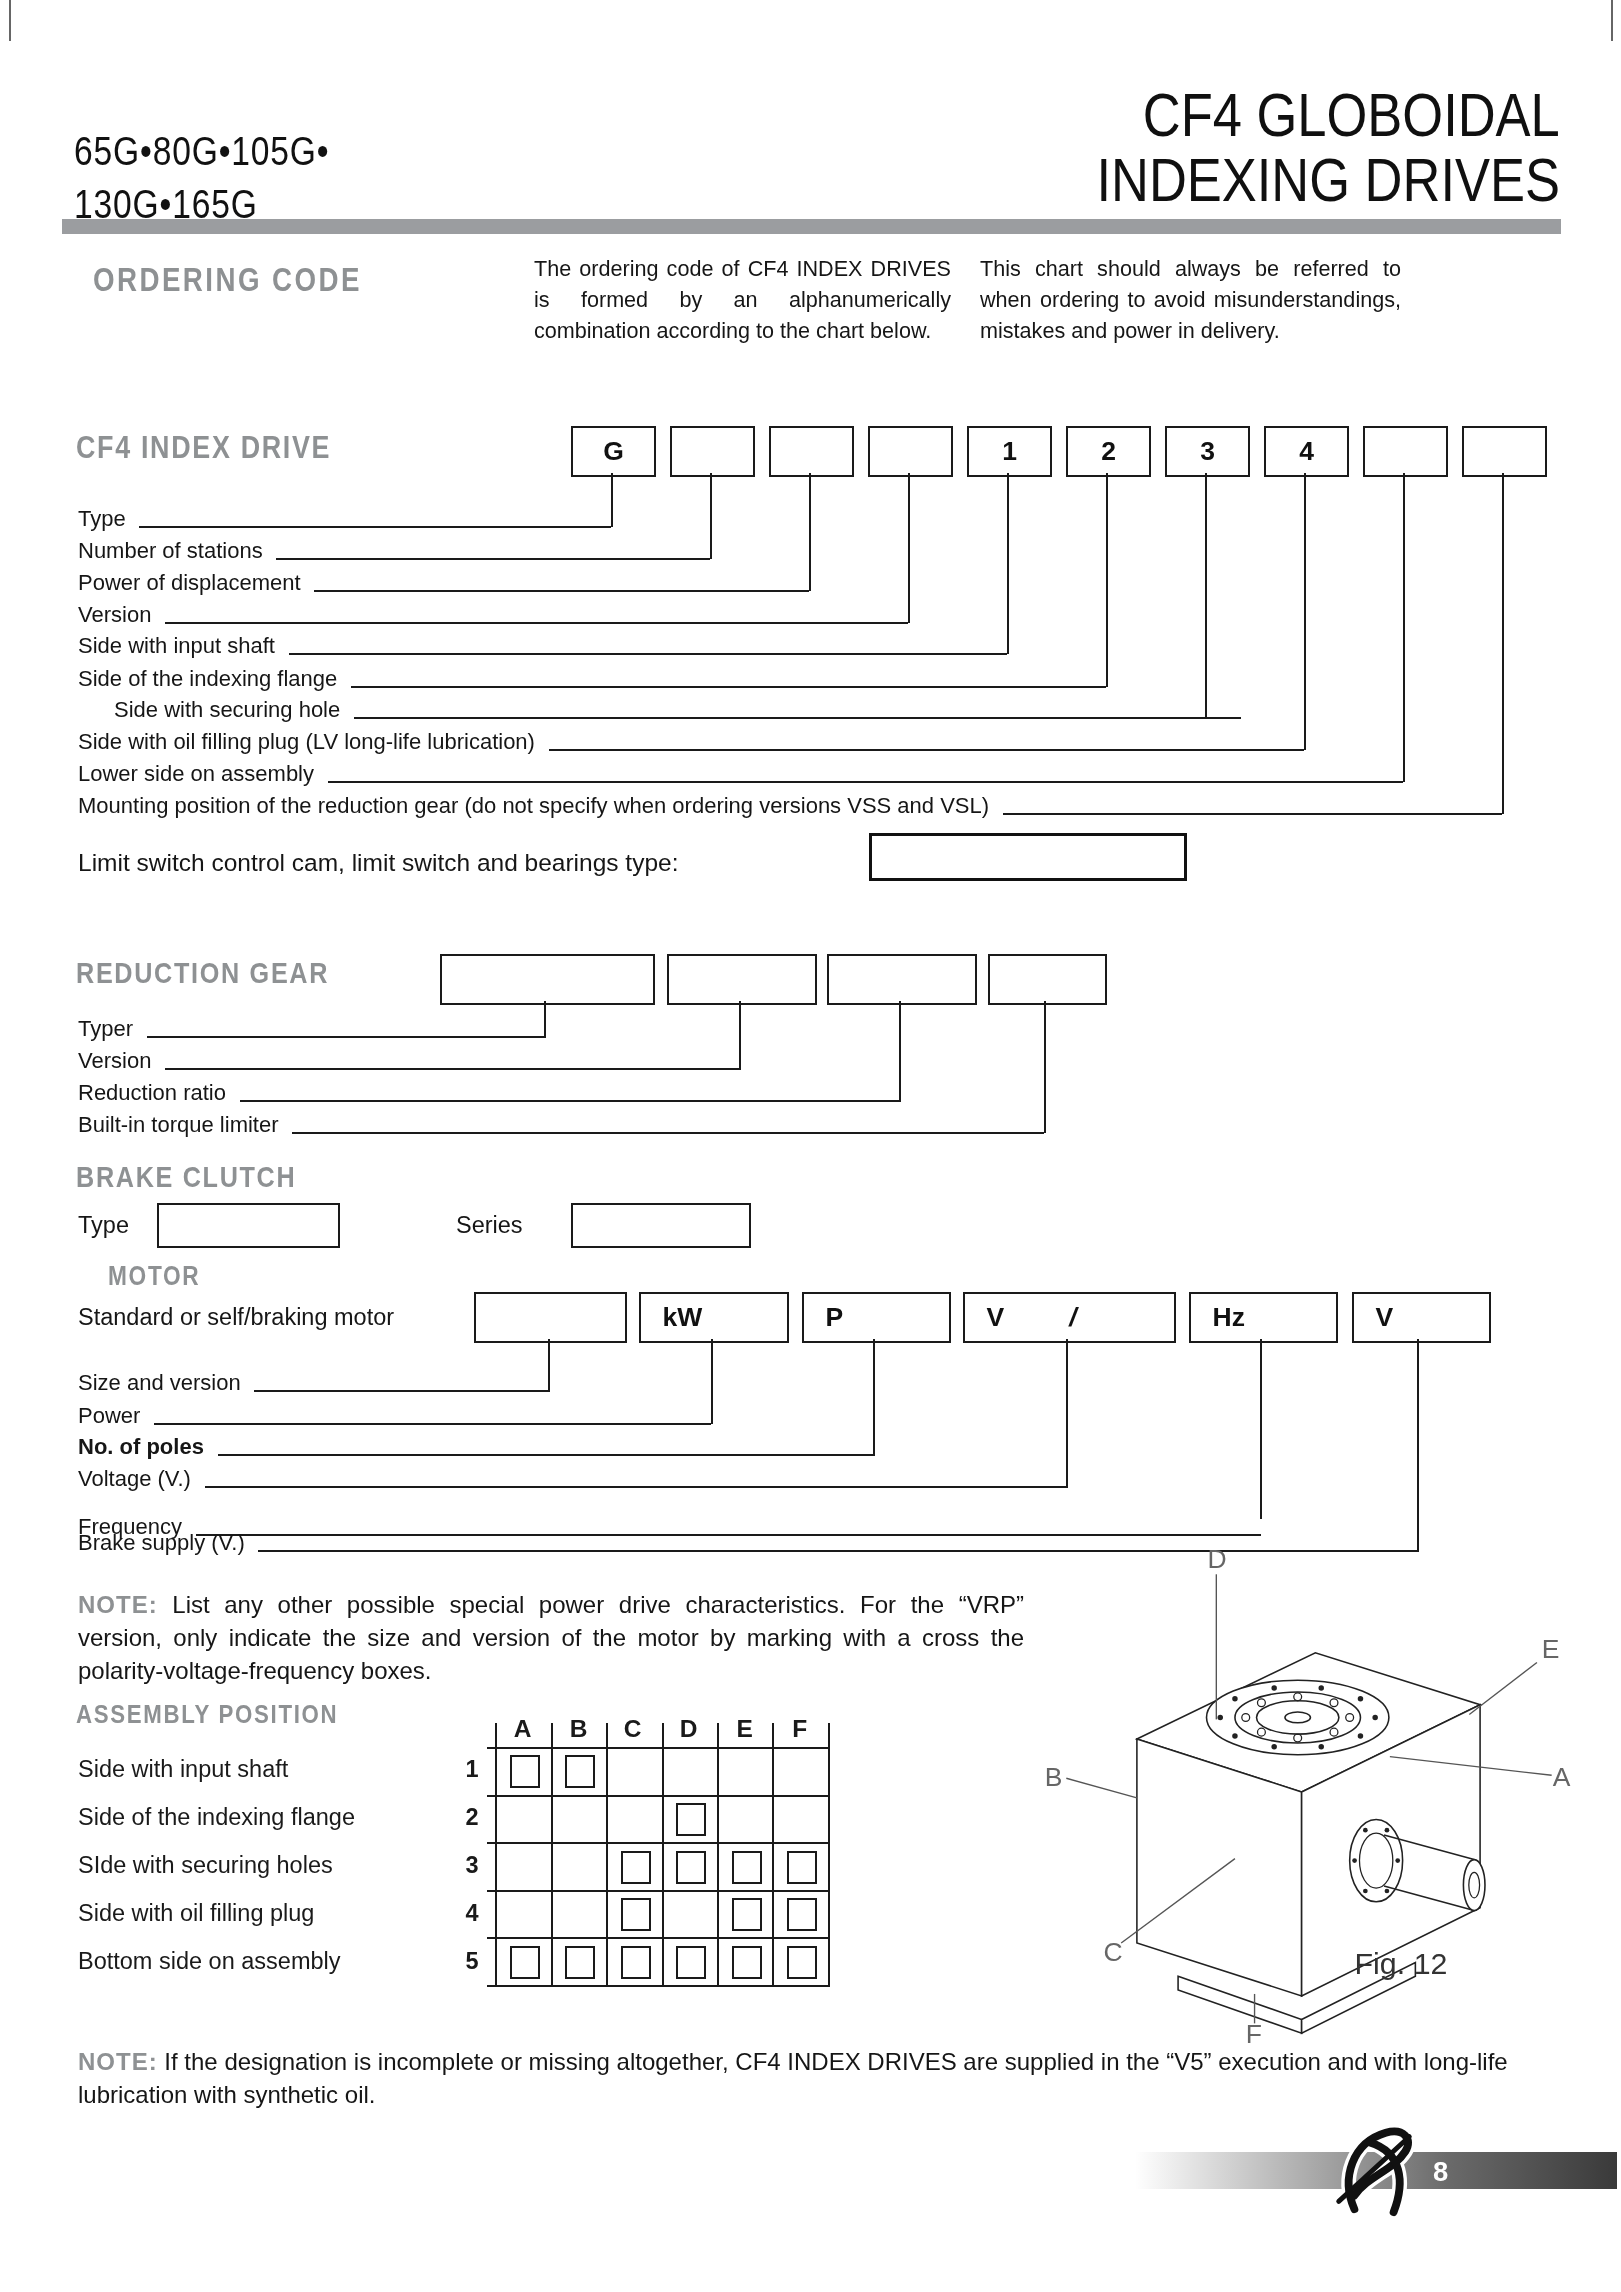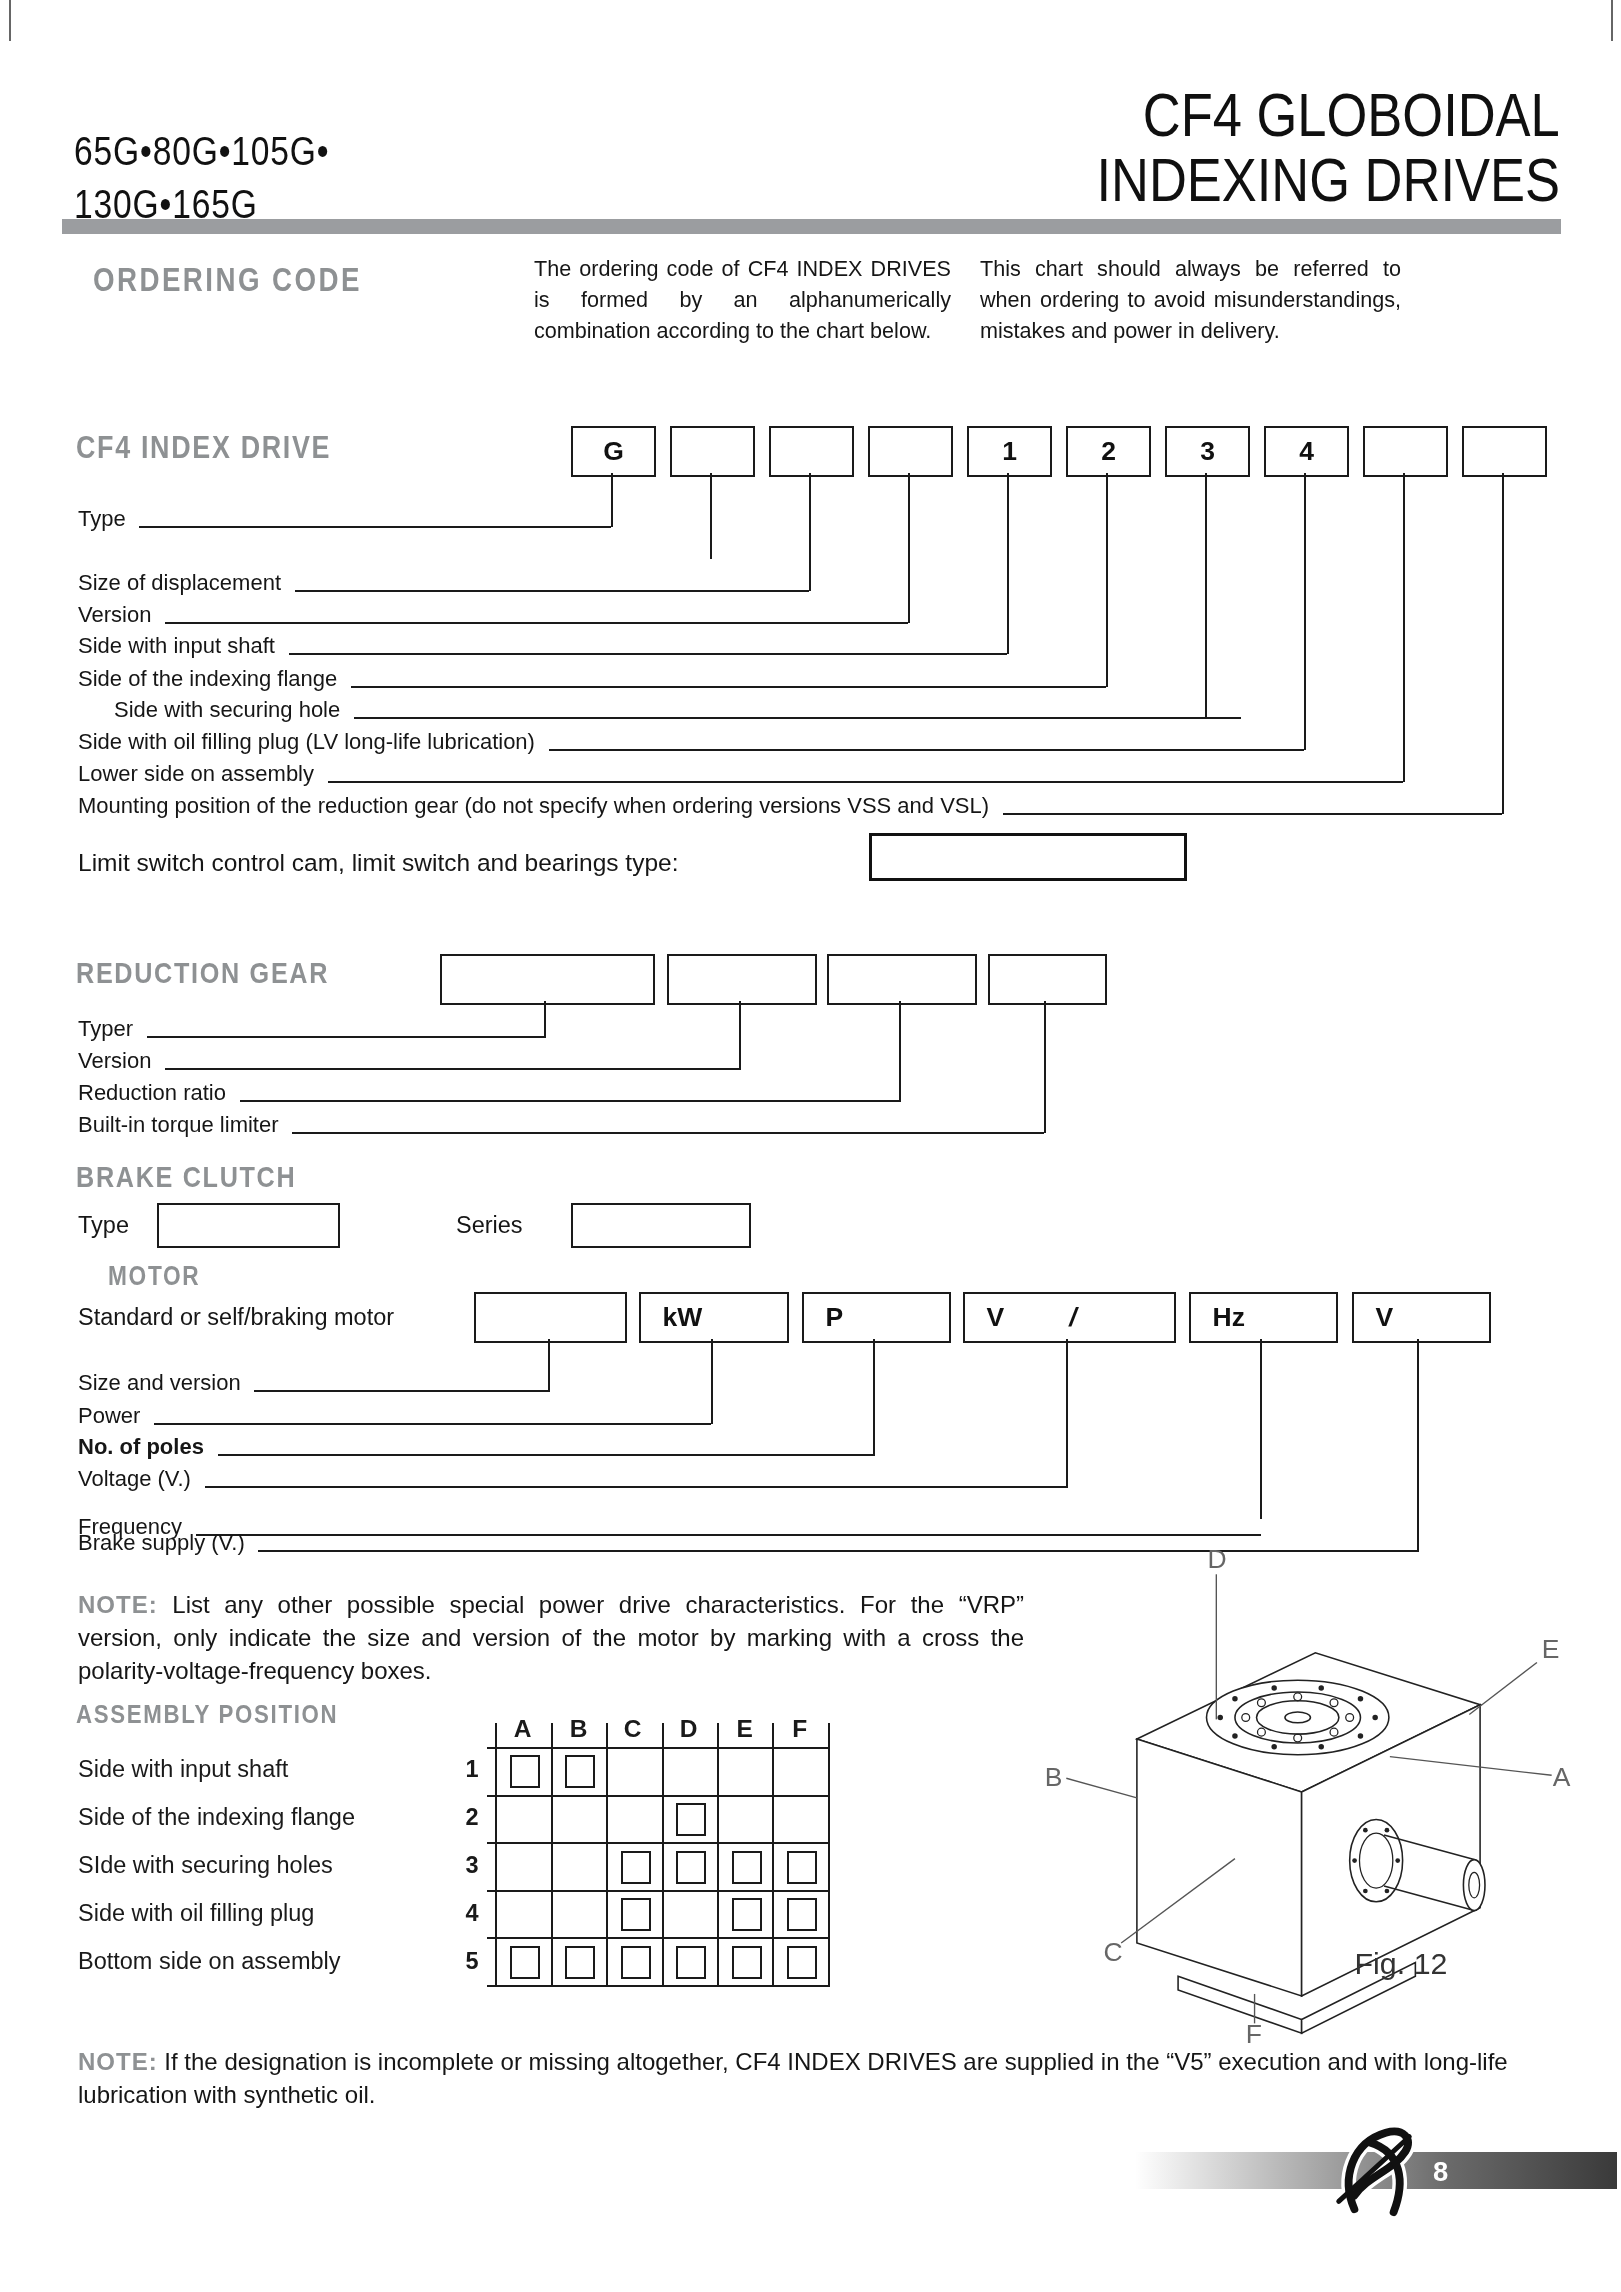--- a/index.html
+++ b/index.html
@@ -85,22 +85,26 @@
   <div class="vline" style="left:1106px;top:473px;height:214px;"></div>
   <div class="vline" style="left:1205px;top:473px;height:245px;"></div>
   <div class="vline" style="left:1304px;top:473px;height:277px;"></div>
   <div class="vline" style="left:1403px;top:473px;height:309px;"></div>
   <div class="vline" style="left:1502px;top:473px;height:341px;"></div>
 
   <div class="lrow" style="left:78px;top:504px;width:533px;">
       <span class="lbl">Type</span>
       <div class="lead"></div>
     </div>
+  <div class="lrow" style="left:78px;top:536px;width:632px;">
+      <span class="lbl">Number of stations</span>
+      <div class="lead"></div>
+    </div>
   <div class="lrow" style="left:78px;top:568px;width:731px;">
-      <span class="lbl">Size of displacement</span>
+      <span class="lbl">Power of displacement</span>
       <div class="lead"></div>
     </div>
   <div class="lrow" style="left:78px;top:600px;width:830px;">
       <span class="lbl">Version</span>
       <div class="lead"></div>
     </div>
   <div class="lrow" style="left:78px;top:631px;width:929px;">
       <span class="lbl">Side with input shaft</span>
       <div class="lead"></div>
     </div>

